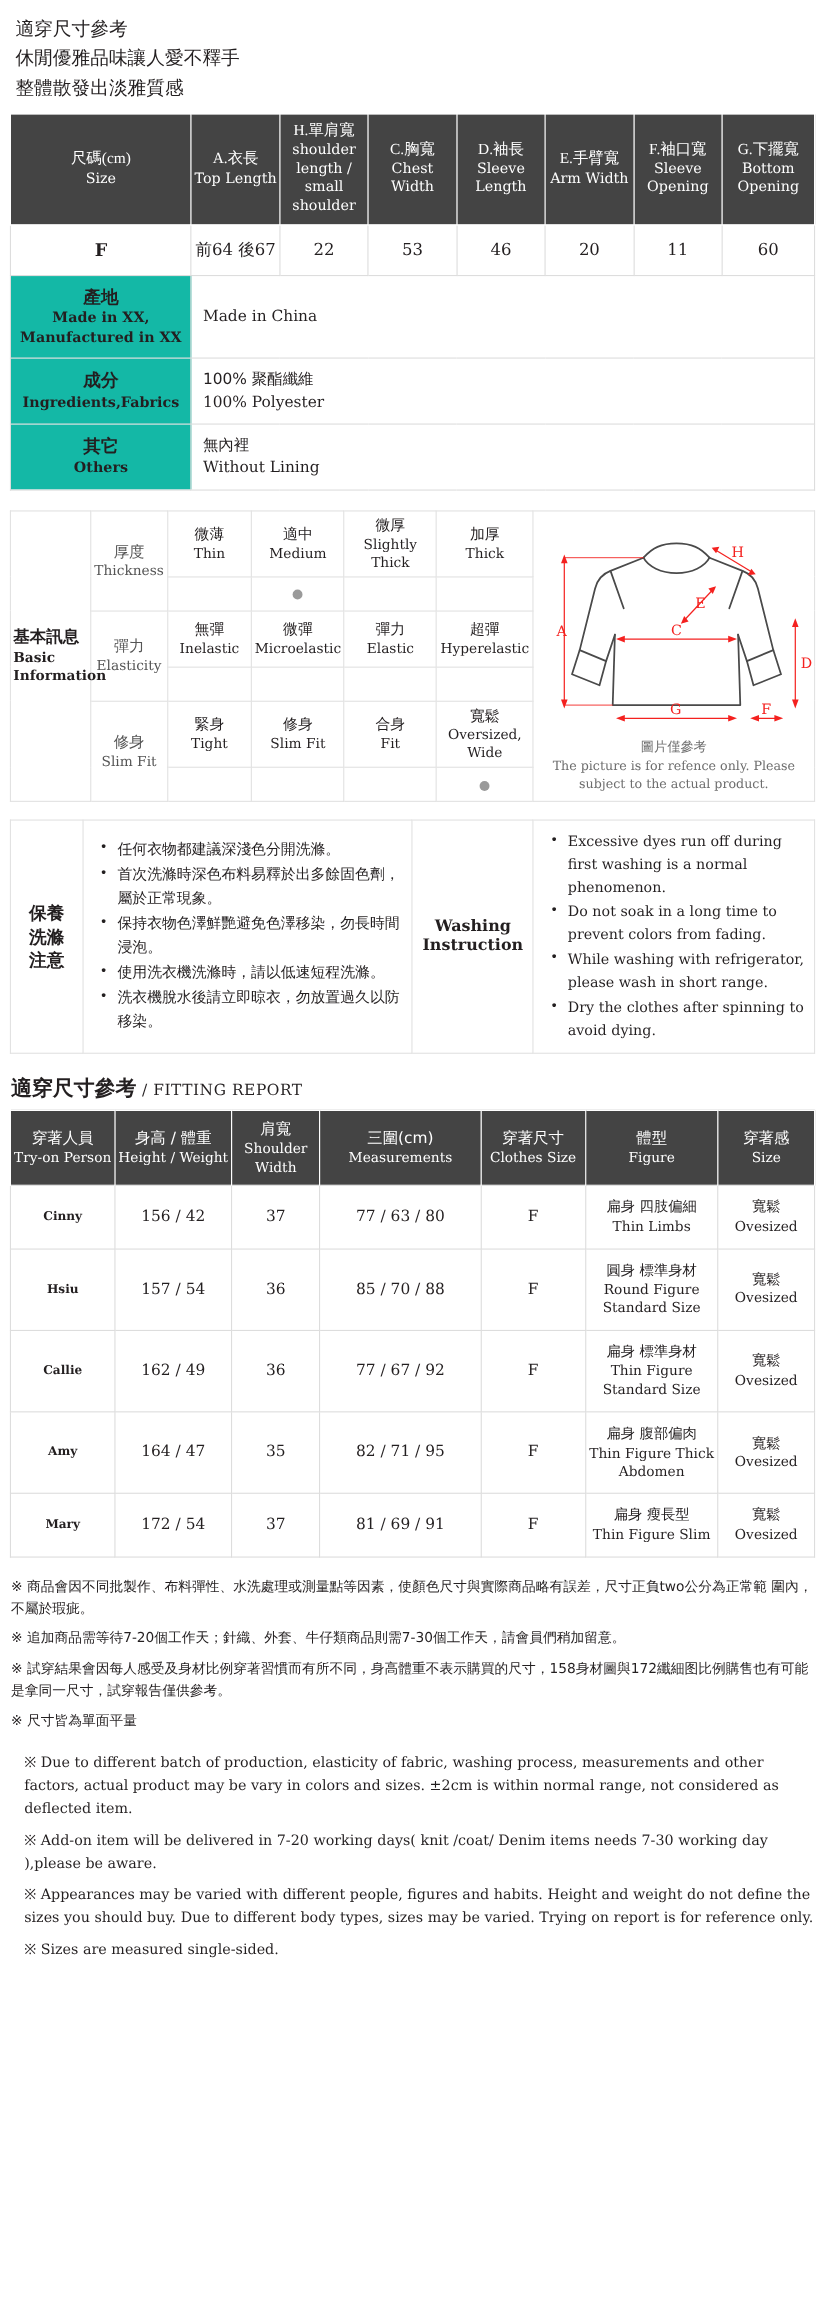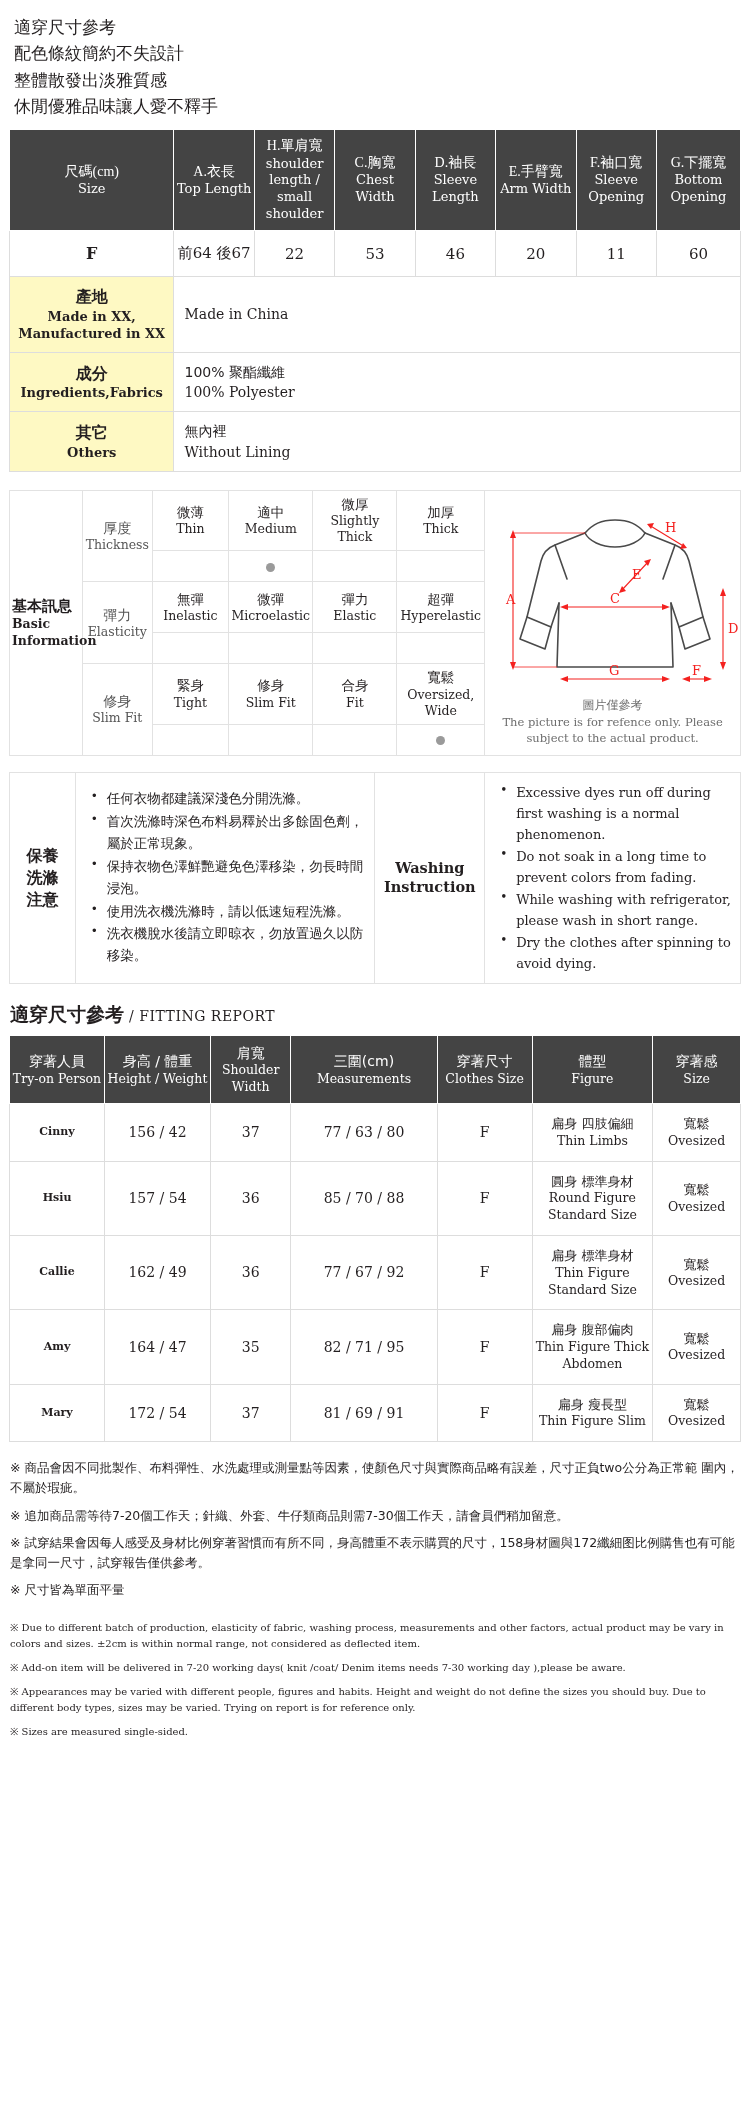--- a/index.html
+++ b/index.html
@@ -24,21 +24,21 @@
     line-height:1.3;
   }
   .size-table th .cn{font-size:14px;display:block;font-family:Liberation Serif, serif;}
   .size-table th .en{font-size:13px;display:block;font-family:"DejaVu Serif","Liberation Serif",serif;}
   .size-table td{
     border:1px solid #dddddd;text-align:center;vertical-align:middle;
     padding:13px 2px;font-size:15px;font-family:"DejaVu Serif","Liberation Serif",serif;
   }
   .size-table td.sz{font-weight:bold;font-size:16px;}
   .info-row th{
-    background:#fef9c3;color:#231f20;border:1px solid #dddddd;text-align:center;
+    background:#14b8a6;color:#231f20;border:1px solid #dddddd;text-align:center;
     vertical-align:middle;padding:9px 4px;line-height:1.35;font-weight:bold;
   }
   .info-row th .cn{font-size:16px;display:block;}
   .info-row th .en{font-size:13px;display:block;font-family:"DejaVu Serif","Liberation Serif",serif;font-weight:bold;}
   .info-row td{
     text-align:left;padding:9px 10px;vertical-align:middle;line-height:1.45;
     font-size:14px;border:1px solid #dddddd;
   }
   .info-row td .l1{display:block;font-size:14px;font-family:"DejaVu Sans","Liberation Sans",sans-serif;}
   .info-row td .l2{display:block;font-size:14px;font-family:"DejaVu Serif","Liberation Serif",serif;}
@@ -100,33 +100,32 @@
   }
   .fit-table td.name{font-weight:bold;font-size:11px;}
   .fit-table td .cn{display:block;font-size:13px;font-family:"DejaVu Sans","Liberation Sans",sans-serif;}
   .fit-table td .en{display:block;font-size:12.5px;font-family:"DejaVu Serif","Liberation Serif",serif;text-align:center;}
 
   
   .foot{padding:16px 10px 6px 10px;}
   .foot p{margin:0 0 7px 0;font-size:12.5px;line-height:1.62;text-indent:0;padding-left:0;}
   .foot p.cn{font-family:"DejaVu Sans","Liberation Sans",sans-serif;}
   .foot-en{padding:6px 10px 20px 10px;}
-  .foot-en p{margin:0 0 8px 0;font-size:10px;line-height:1.6;font-family:"DejaVu Serif","Liberation Serif",serif;}
+  .foot-en p{margin:0 0 8px 12px;font-size:13px;line-height:1.6;font-family:"DejaVu Serif","Liberation Serif",serif;}
   svg{display:block;}
 </style>
 </head>
 <body>
 
 <div class="page">
 
   <div class="intro">
     <div>適穿尺寸參考</div>
-    <div>配色條紋簡約不失設計</div>
+    <div>休閒優雅品味讓人愛不釋手</div>
     <div>整體散發出淡雅質感</div>
-    <div>休閒優雅品味讓人愛不釋手</div>
   </div>
 
   <div class="wrap">
   <table class="size-table">
     <colgroup>
       <col style="width:22.5%">
           <col style="width:11%">
           <col style="width:11%">
           <col style="width:11%">
       <col style="width:11%">

